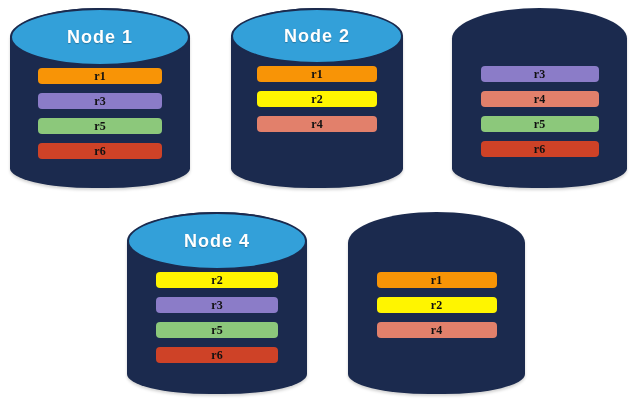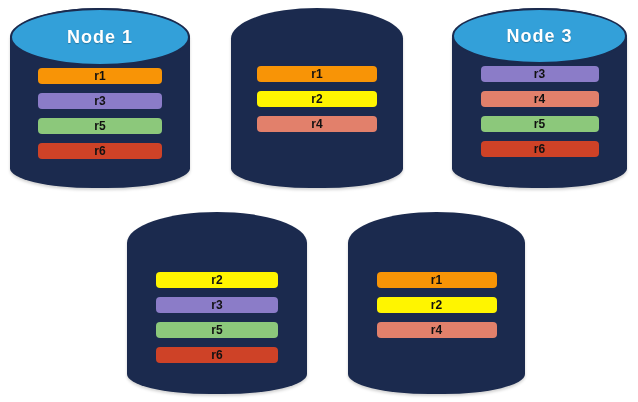--- a/index.html
+++ b/index.html
@@ -76,21 +76,21 @@
     box-sizing: border-box;
     height: 16px;
     border-radius: 4px;
     margin-bottom: 9px;
     display: flex;
     align-items: center;
     justify-content: center;
     color: #111111;
     font-size: 12px;
     font-weight: bold;
-    font-family: Liberation Sans, sans-serif;
+    font-family: Liberation Serif, serif;
     line-height: 1;
   }
   .record:last-child { margin-bottom: 0; }
 </style>
 </head>
 <body>
 
 <div id="diagram" style="background: rgb(255, 255, 255);">
     <div class="node" style="left: 10px; top: 8px; width: 180px; height: 180px;">
       <div class="cyl-body" style="background: rgb(27, 42, 78);"></div>
@@ -99,40 +99,43 @@
       </div>
       <div class="records" style="top: 60px;">
         <div class="record" style="background: rgb(248, 148, 6); width: 124px;">r1</div>
         <div class="record" style="background: rgb(139, 124, 200); width: 124px;">r3</div>
         <div class="record" style="background: rgb(140, 200, 123); width: 124px;">r5</div>
         <div class="record" style="background: rgb(206, 66, 39); width: 124px;">r6</div>
       </div>
     </div>
     <div class="node" style="left: 231px; top: 8px; width: 172px; height: 180px;">
       <div class="cyl-body" style="background: rgb(27, 42, 78);"></div>
+      <div class="cyl-top" style="height: 56px; background: rgb(51, 160, 217);">
+        <div class="cyl-title">Node  2</div>
+      </div>
       <div class="records" style="top: 58px;">
         <div class="record" style="background: rgb(248, 148, 6); width: 120px;">r1</div>
         <div class="record" style="background: rgb(255, 245, 0); width: 120px;">r2</div>
         <div class="record" style="background: rgb(226, 128, 107); width: 120px;">r4</div>
       </div>
     </div>
     <div class="node" style="left: 452px; top: 8px; width: 175px; height: 180px;">
       <div class="cyl-body" style="background: rgb(27, 42, 78);"></div>
-      <div class="cyl-top" style="height: 56px; background: rgb(51, 160, 217);">
-        <div class="cyl-title">Node  3</div>
-      </div>
       <div class="records" style="top: 58px;">
         <div class="record" style="background: rgb(139, 124, 200); width: 118px;">r3</div>
         <div class="record" style="background: rgb(226, 128, 107); width: 118px;">r4</div>
         <div class="record" style="background: rgb(140, 200, 123); width: 118px;">r5</div>
         <div class="record" style="background: rgb(206, 66, 39); width: 118px;">r6</div>
       </div>
     </div>
     <div class="node" style="left: 127px; top: 212px; width: 180px; height: 182px;">
       <div class="cyl-body" style="background: rgb(27, 42, 78);"></div>
+      <div class="cyl-top" style="height: 58px; background: rgb(51, 160, 217);">
+        <div class="cyl-title">Node  4</div>
+      </div>
       <div class="records" style="top: 60px;">
         <div class="record" style="background: rgb(255, 245, 0); width: 122px;">r2</div>
         <div class="record" style="background: rgb(139, 124, 200); width: 122px;">r3</div>
         <div class="record" style="background: rgb(140, 200, 123); width: 122px;">r5</div>
         <div class="record" style="background: rgb(206, 66, 39); width: 122px;">r6</div>
       </div>
     </div>
     <div class="node" style="left: 348px; top: 212px; width: 177px; height: 182px;">
       <div class="cyl-body" style="background: rgb(27, 42, 78);"></div>
       <div class="records" style="top: 60px;">

